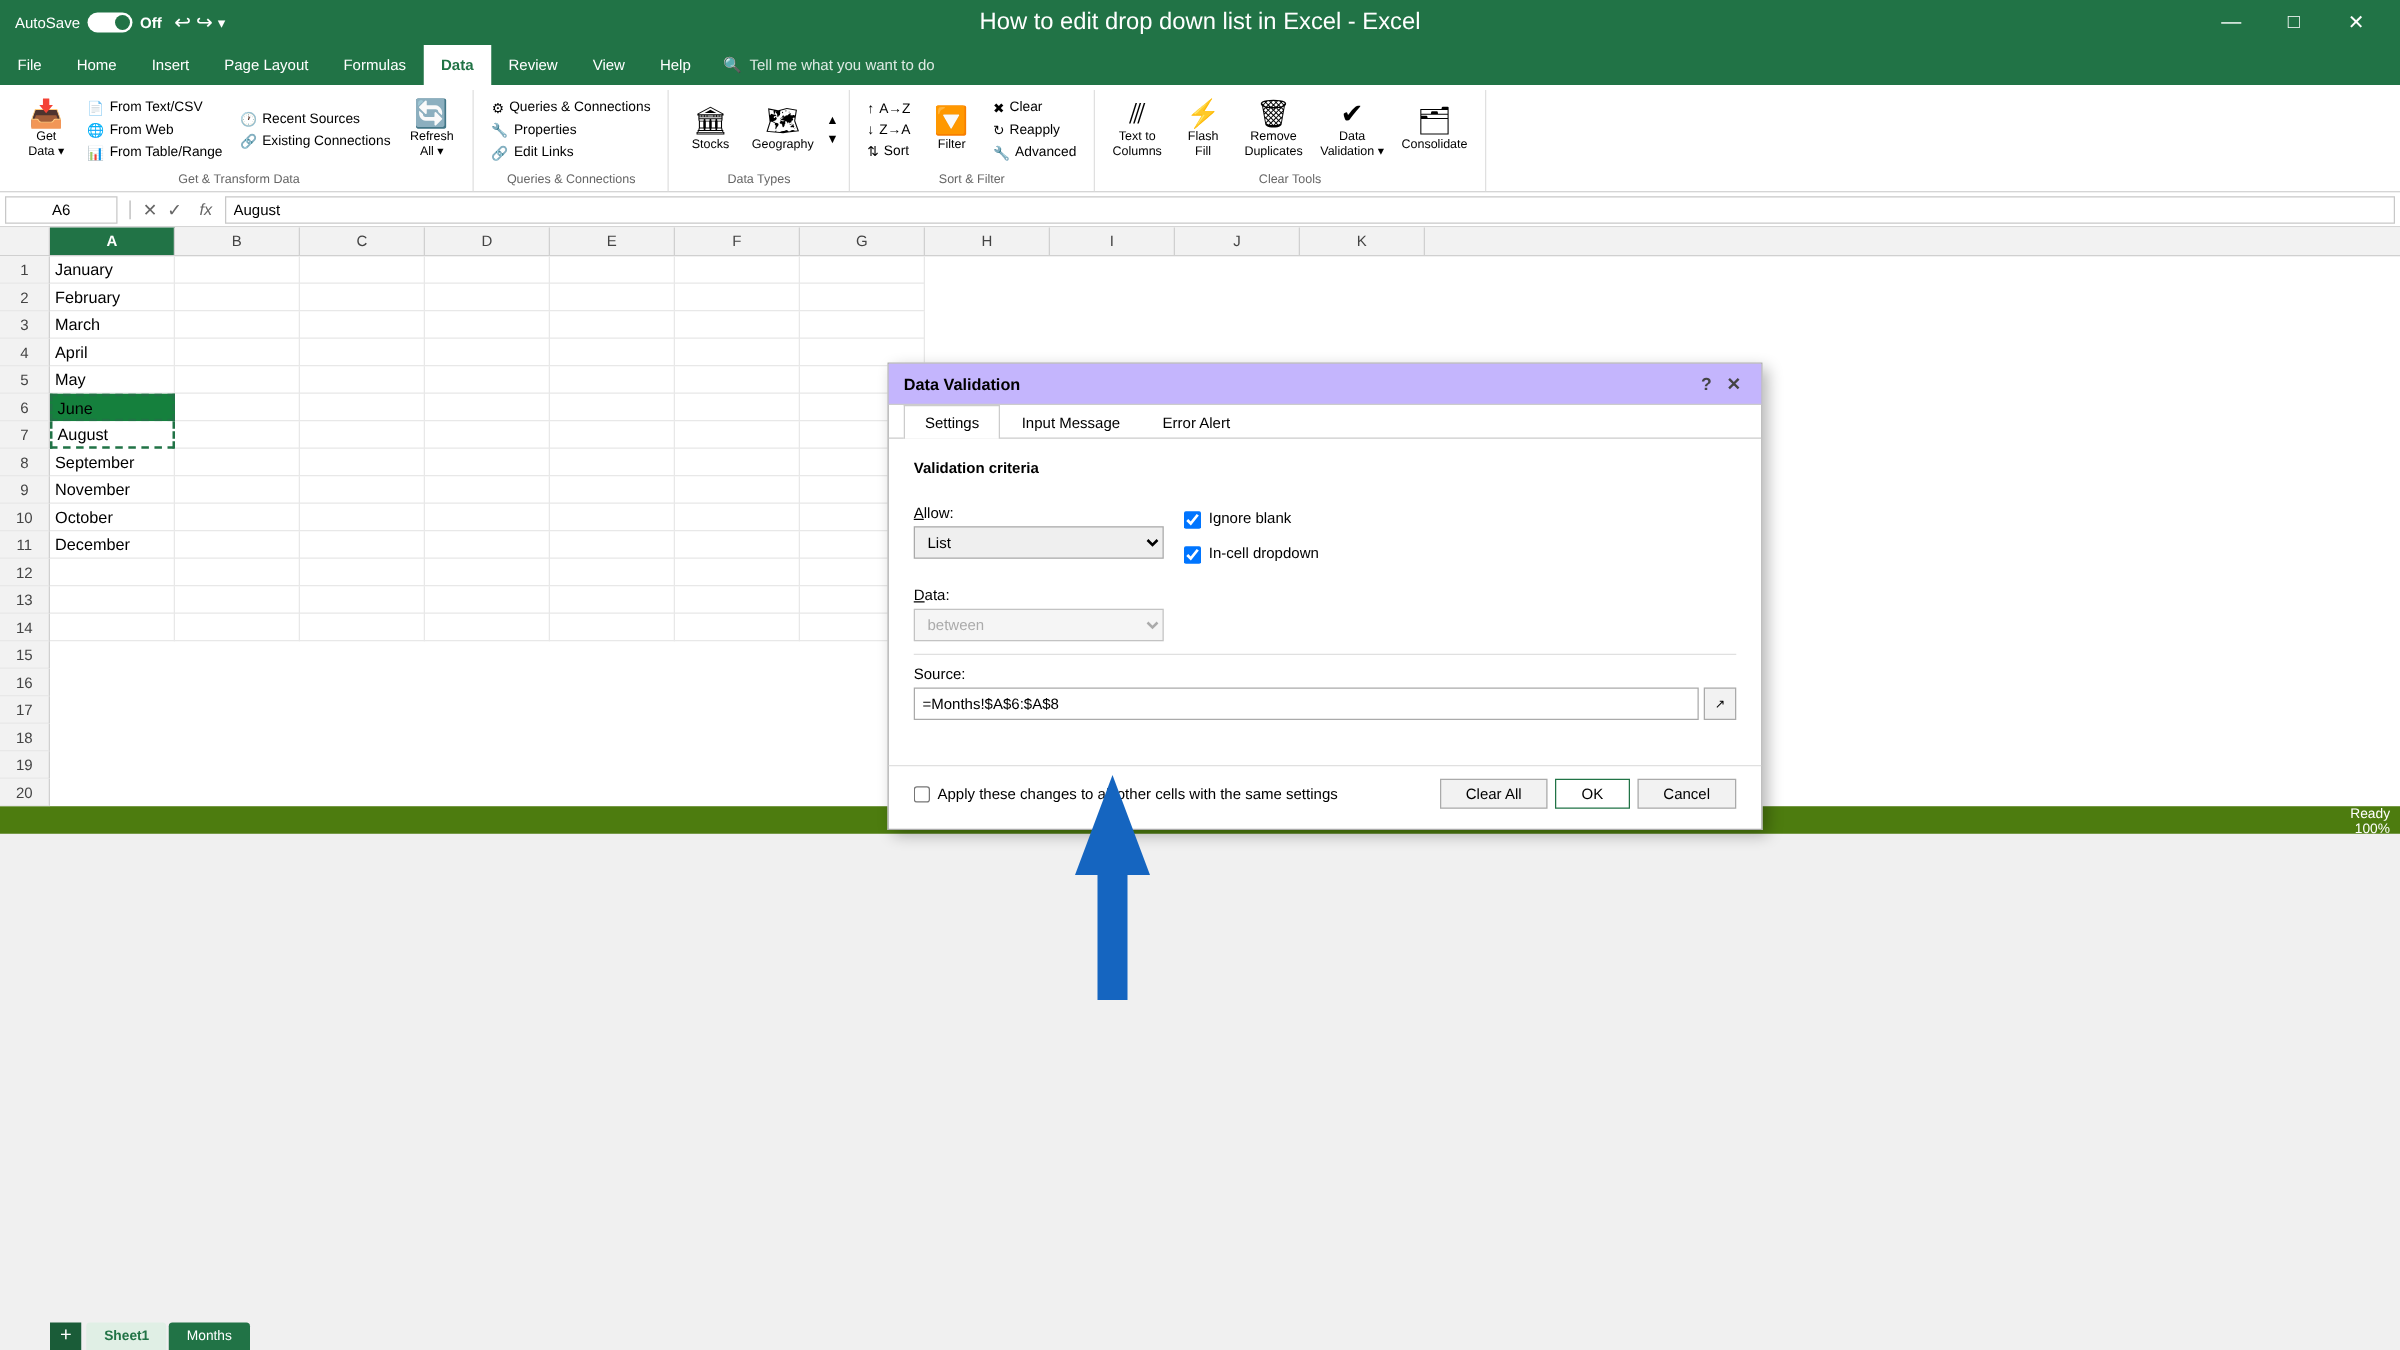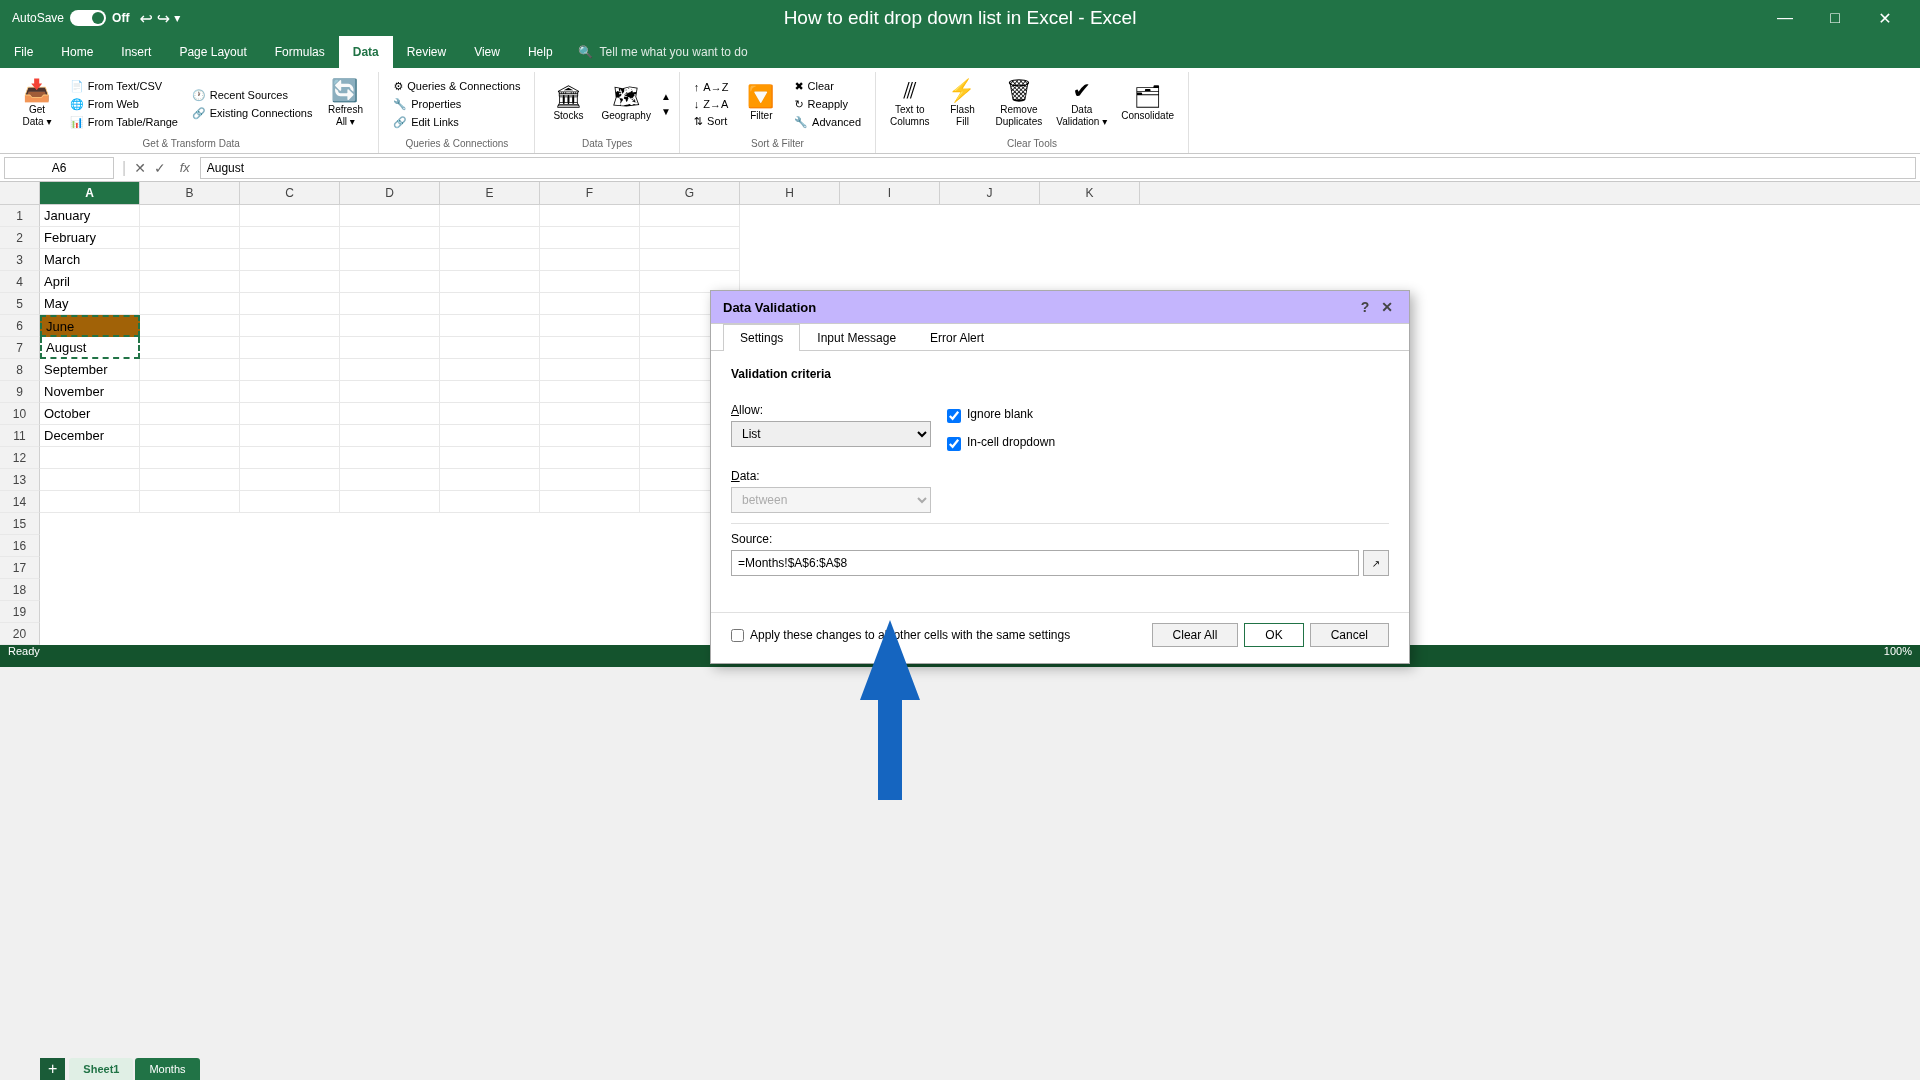--- a/index.html
+++ b/index.html
@@ -69,21 +69,21 @@
       background: white;
       border-bottom: 1px solid #c8c8c8;
       display: flex;
       align-items: center;
       height: 28px;
       padding: 0 4px;
       gap: 4px;
     }
     #name-box {
       border: 1px solid #c8c8c8;
-      width: 110px;
+      width: 90px;
       height: 22px;
       padding: 0 4px;
       font-size: 12px;
       text-align: center;
     }
     #formula-bar .sep { color: #c8c8c8; font-size: 16px; padding: 0 4px; }
     #formula-bar .fx { font-style: italic; font-size: 13px; color: #666; padding: 0 6px; }
     #formula-input { flex: 1; border: 1px solid #c8c8c8; height: 22px; padding: 0 6px; font-size: 12px; }
 
     
@@ -132,28 +132,29 @@
       color: #000;
       display: flex;
       align-items: center;
       overflow: hidden;
       cursor: cell;
     }
     .cell.dashed-border { border: 2px dashed #217346; background: #f0f8f0; }
 
     
     #status-bar {
-      background: #14532d;
+      background: #4d7c0f;
       color: white;
       height: 22px;
       display: flex;
-      align-items: flex-start;
+      align-items: flex-end;
       padding: 0 8px;
       font-size: 11px;
       justify-content: space-between;
+      flex-direction: column;
     }
 
     
     #dialog-overlay {
       position: fixed;
       top: 0; left: 0; right: 0; bottom: 0;
       z-index: 100;
       pointer-events: none;
     }
     #data-validation-dialog {
@@ -479,21 +480,21 @@
         <div class="cell">May</div>
         <div class="cell"></div>
         <div class="cell"></div>
         <div class="cell"></div>
         <div class="cell"></div>
         <div class="cell"></div>
         <div class="cell"></div>
       </div>
 
       <div class="row">
-        <div class="cell dashed-border" style="border: 2px dashed #217346; background: #a16207;">June</div>
+        <div class="cell dashed-border" style="border: 2px dashed #217346; background: #15803d;">June</div>
         <div class="cell"></div>
         <div class="cell"></div>
         <div class="cell"></div>
         <div class="cell"></div>
         <div class="cell"></div>
         <div class="cell"></div>
       </div>
 
 
       <div class="row">

